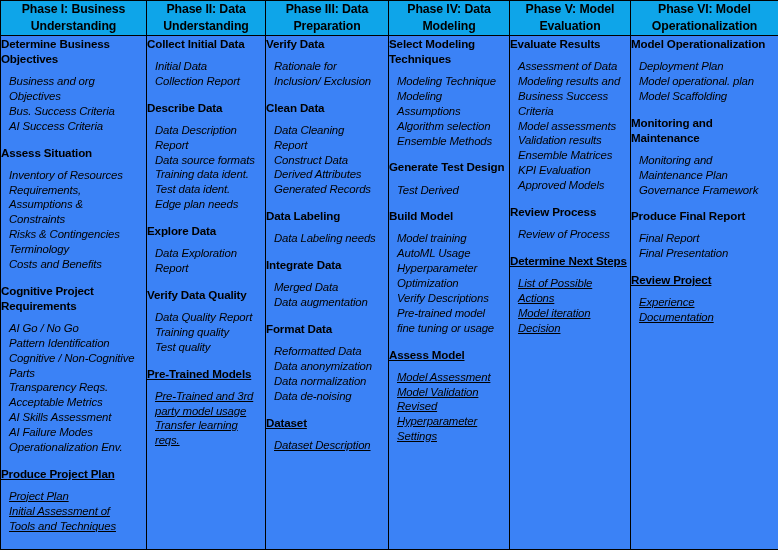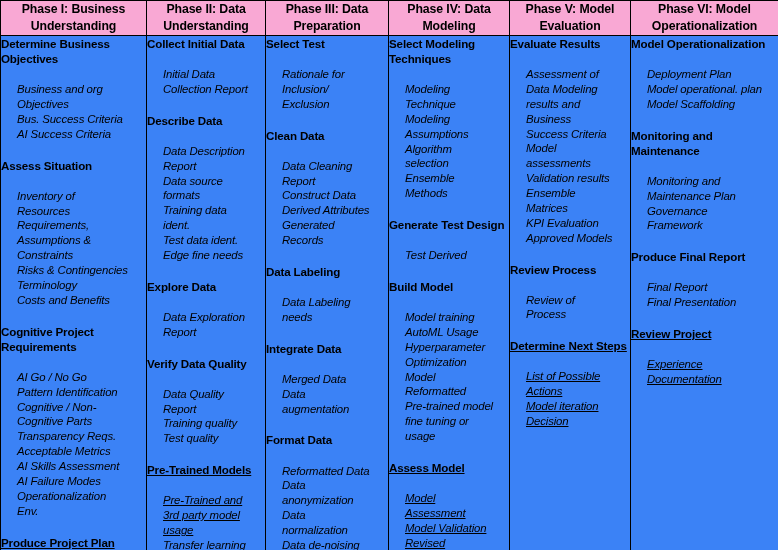--- a/index.html
+++ b/index.html
@@ -21,21 +21,21 @@
     border-collapse: collapse;
     table-layout: fixed;
   }
   #phase-table td, #phase-table th {
     border: 1.5px solid #000000;
     vertical-align: top;
     padding: 0;
     box-sizing: border-box;
   }
   thead th {
-    background: #f9a8d4;
+    background: #0ea5e9;
     text-align: center;
     font-weight: bold;
     font-size: 12.3px;
     line-height: 1.38;
     padding: 8px 4px 9px 4px;
     letter-spacing: -0.1px;
   }
   tbody td {
     background: #3b82f6;
     padding: 7px 5px 4px 7px;
@@ -51,21 +51,21 @@
     text-decoration: underline;
   }
   .group-title {
     font-weight: bold;
     font-size: 11.6px;
     line-height: 1.30;
     letter-spacing: -0.15px;
     white-space: pre-line;
   }
   .group-items {
-    margin: 16px;
+    margin: 8px;
     padding: 0;
     list-style: none;
   }
   .group-item {
     font-style: italic;
     font-size: 11.4px;
     line-height: 1.305;
     letter-spacing: -0.15px;
     white-space: pre-line;
   }
@@ -151,21 +151,21 @@
                 <li class="group-item">Initial Data Collection Report</li>
               </ul>
             </div>
             <div class="group">
               <div class="group-title">Describe Data</div>
               <ul class="group-items">
                 <li class="group-item">Data Description Report</li>
                 <li class="group-item">Data source formats</li>
                 <li class="group-item">Training data ident.</li>
                 <li class="group-item">Test data ident.</li>
-                <li class="group-item">Edge fine needs</li>
+                <li class="group-item">Edge plan needs</li>
               </ul>
             </div>
             <div class="group">
               <div class="group-title">Explore Data</div>
               <ul class="group-items">
                 <li class="group-item">Data Exploration Report</li>
               </ul>
             </div>
             <div class="group">
               <div class="group-title">Verify Data Quality</div>
@@ -180,21 +180,21 @@
               <ul class="group-items">
                 <li class="group-item">Pre-Trained and 3rd party model usage</li>
                 <li class="group-item">Transfer learning reqs.</li>
               </ul>
             </div>
           </div>
         </td>
         <td>
           <div class="col-body">
             <div class="group">
-              <div class="group-title">Select Test</div>
+              <div class="group-title">Verify Data</div>
               <ul class="group-items">
                 <li class="group-item">Rationale for Inclusion/ Exclusion</li>
               </ul>
             </div>
             <div class="group">
               <div class="group-title">Clean Data</div>
               <ul class="group-items">
                 <li class="group-item">Data Cleaning Report</li>
                 <li class="group-item">Construct Data</li>
                 <li class="group-item">Derived Attributes</li>
@@ -247,21 +247,21 @@
               <ul class="group-items">
                 <li class="group-item">Test Derived</li>
               </ul>
             </div>
             <div class="group">
               <div class="group-title">Build Model</div>
               <ul class="group-items">
                 <li class="group-item">Model training</li>
                 <li class="group-item">AutoML Usage</li>
                 <li class="group-item">Hyperparameter Optimization</li>
-                <li class="group-item">Model Reformatted</li>
+                <li class="group-item">Verify Descriptions</li>
                 <li class="group-item">Pre-trained model fine tuning or usage</li>
               </ul>
             </div>
             <div class="group">
               <div class="group-title">Assess Model</div>
               <ul class="group-items">
                 <li class="group-item">Model Assessment</li>
                 <li class="group-item">Model Validation</li>
                 <li class="group-item">Revised Hyperparameter Settings</li>
               </ul>

